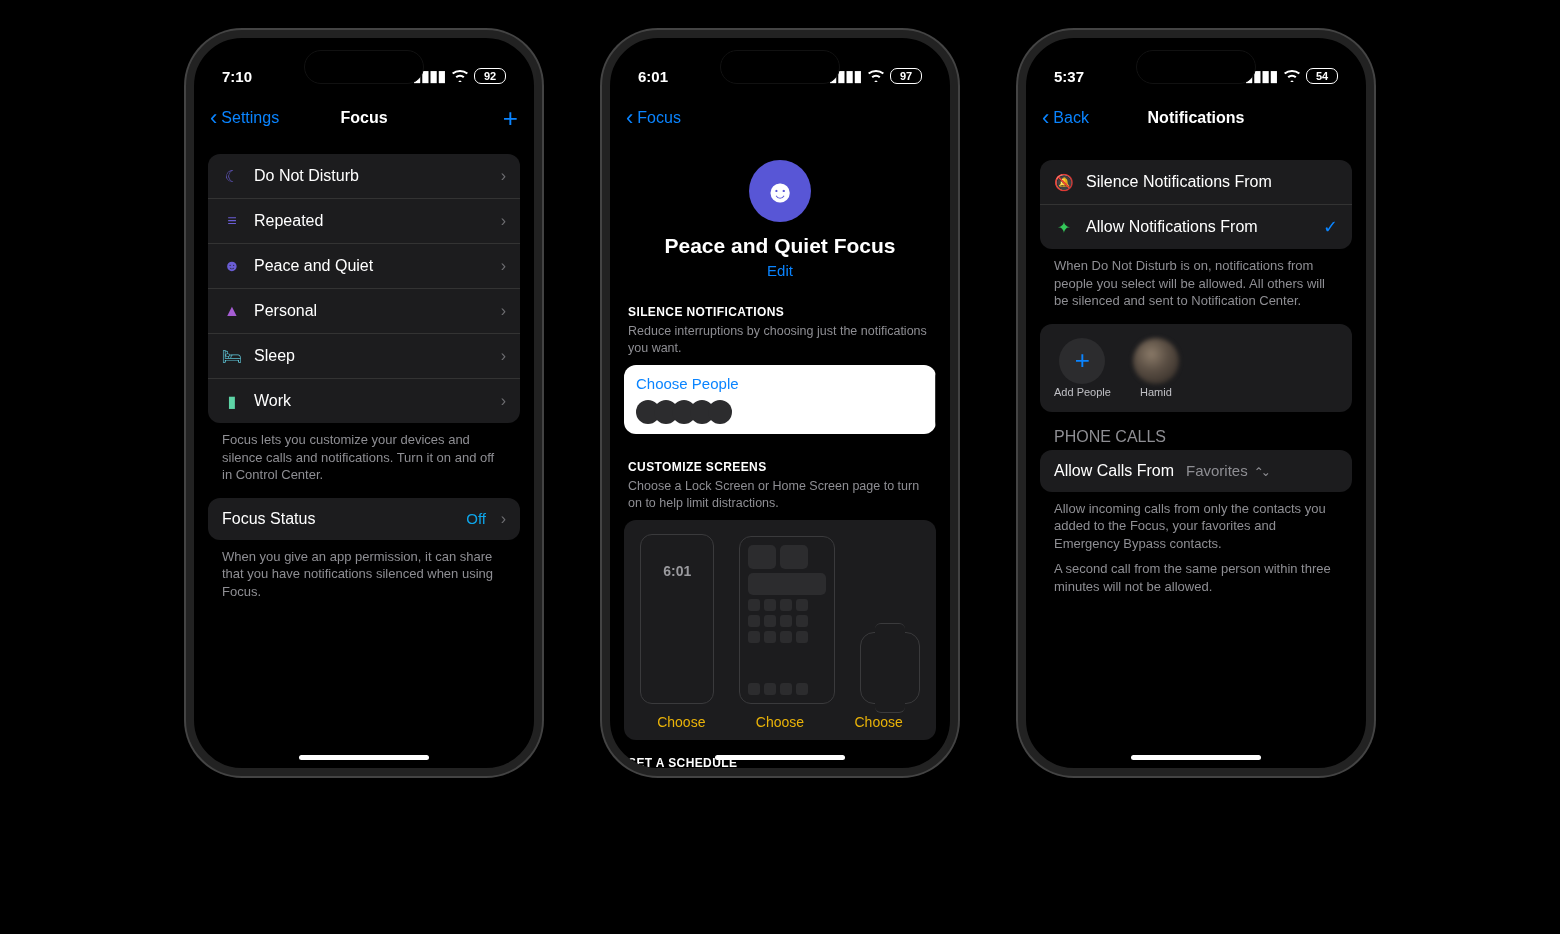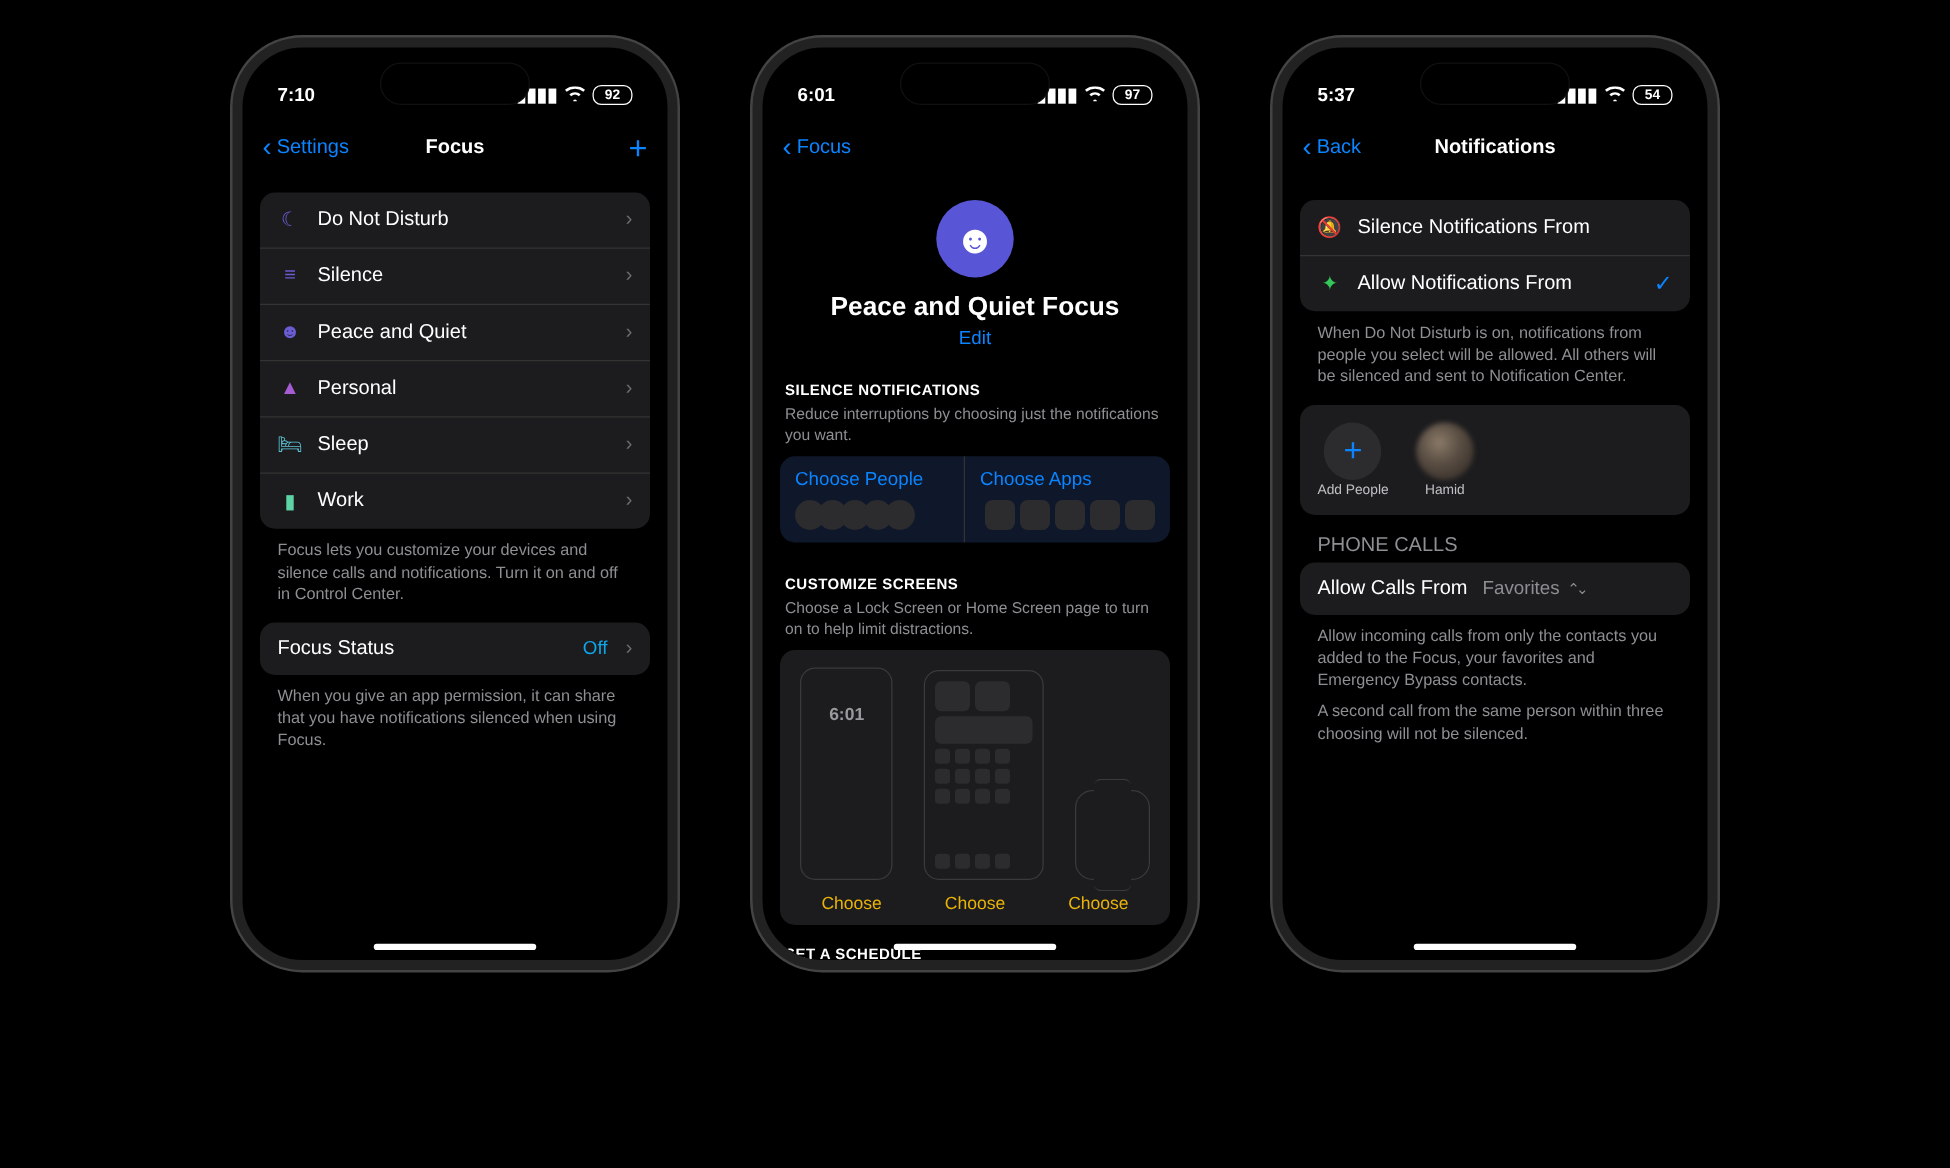--- a/index.html
+++ b/index.html
@@ -154,21 +154,21 @@
     display:flex; align-items:center; justify-content:center; font-size:32px;
     margin: 20px auto 12px auto;
   }
   .big-title { text-align:center; font-size:21px; font-weight:700; }
   .edit-link { text-align:center; color:#0a84ff; font-size:15px; margin-top:4px; }
 
   .section-head { color:#fff; font-size:12px; font-weight:600; letter-spacing:0.4px; margin-top:26px; padding: 0 4px; text-transform:uppercase;}
   .section-sub { color:#8e8e93; font-size:12.5px; line-height:1.35; padding: 4px 4px 8px 4px; }
 
   .split {
-    display:flex; background:#0f172a; border-radius:12px; overflow:hidden;
+    display:flex; background:#ffffff; border-radius:12px; overflow:hidden;
   }
   .split > div { flex:1; padding: 10px 12px; }
   .split > div:first-child { border-right:0.5px solid #333;}
   .link-blue { color:#0a84ff; font-size:15px; }
 
   .dotrow { display:flex; gap:-4px; margin-top:8px; }
   .circ { width:24px; height:24px; border-radius:50%; background:#2c2c2e; margin-left:-6px; }
   .circ:first-child{margin-left:0;}
   .sq { width:24px; height:24px; border-radius:6px; background:#2c2c2e; margin-left:4px;}
 
@@ -250,21 +250,21 @@
       </div>
 
       <div class="group">
         <div class="row">
           <span class="icon-slot" style="color:#6a5dd4">☾</span>
           <span>Do Not Disturb</span>
           <span class="chevron">›</span>
         </div>
         <div class="row">
           <span class="icon-slot" style="color:#6a5dd4">≡</span>
-          <span>Silence</span>
+          <span>Repeated</span>
           <span class="chevron">›</span>
         </div>
         <div class="row">
           <span class="icon-slot" style="color:#6a5dd4">☻</span>
           <span>Peace and Quiet</span>
           <span class="chevron">›</span>
         </div>
         <div class="row">
           <span class="icon-slot" style="color:#a65dd4">▲</span>
           <span>Personal</span>
@@ -330,30 +330,20 @@
         <div>
           <div class="link-blue">Choose People</div>
           <div class="dotrow">
             <div class="circ"></div>
               <div class="circ"></div>
               <div class="circ"></div>
               <div class="circ"></div>
               <div class="circ"></div>
           </div>
         </div>
-        <div>
-          <div class="link-blue">Choose Apps</div>
-          <div class="dotrow">
-            <div class="sq"></div>
-              <div class="sq"></div>
-              <div class="sq"></div>
-              <div class="sq"></div>
-              <div class="sq"></div>
-          </div>
-        </div>
       </div>
 
       <div class="section-head">CUSTOMIZE SCREENS</div>
       <div class="section-sub">Choose a Lock Screen or Home Screen page to turn on to help limit distractions.</div>
 
       <div style="background:#1c1c1e;border-radius:12px;padding:14px 8px 10px 8px;">
         <div class="screens-box" style="background:none;padding:0;">
           <div class="mock-lock">
             <div style="font-size:14px;font-weight:600;">6:01</div>
           </div>
@@ -457,19 +447,19 @@
       <div class="group" style="margin-top:2px;">
         <div class="row">
           <span>Allow Calls From</span>
           <span class="row-right-close">
             <span>Favorites</span><span class="updown">⌃⌄</span>
           </span>
         </div>
       </div>
       <div class="footer-text">Allow incoming calls from only the contacts you added to the Focus, your favorites and Emergency Bypass contacts.</div>
 
-      <div class="footer-text">A second call from the same person within three choosing will not be silenced.</div>
+      <div class="footer-text">A second call from the same person within three minutes will not be allowed.</div>
 
     </div>
     <div class="home-indicator"></div>
   </div>
 
 </div>
 
 </body></html>

